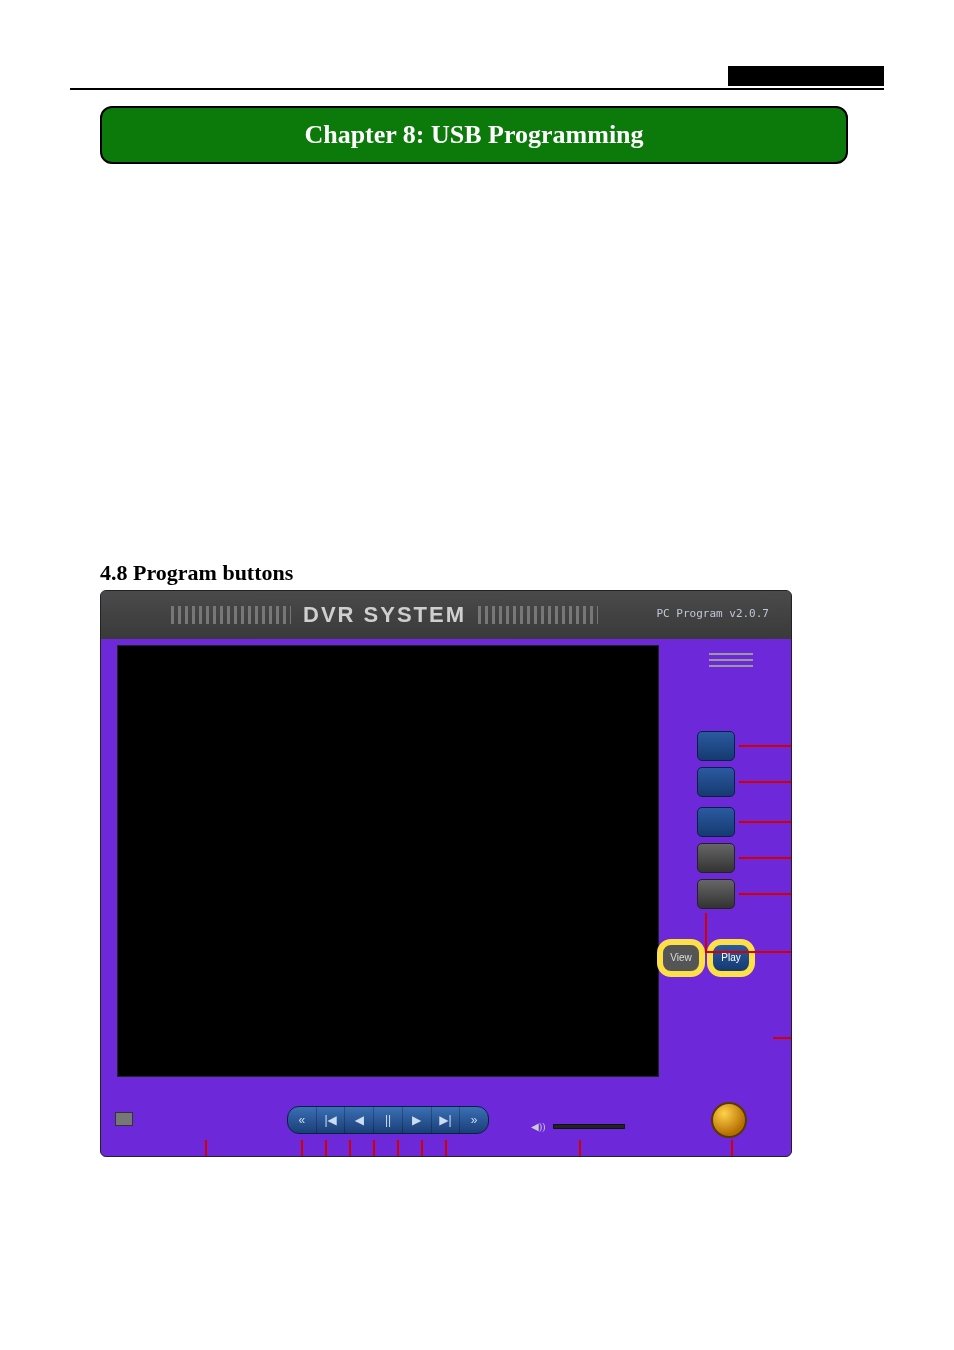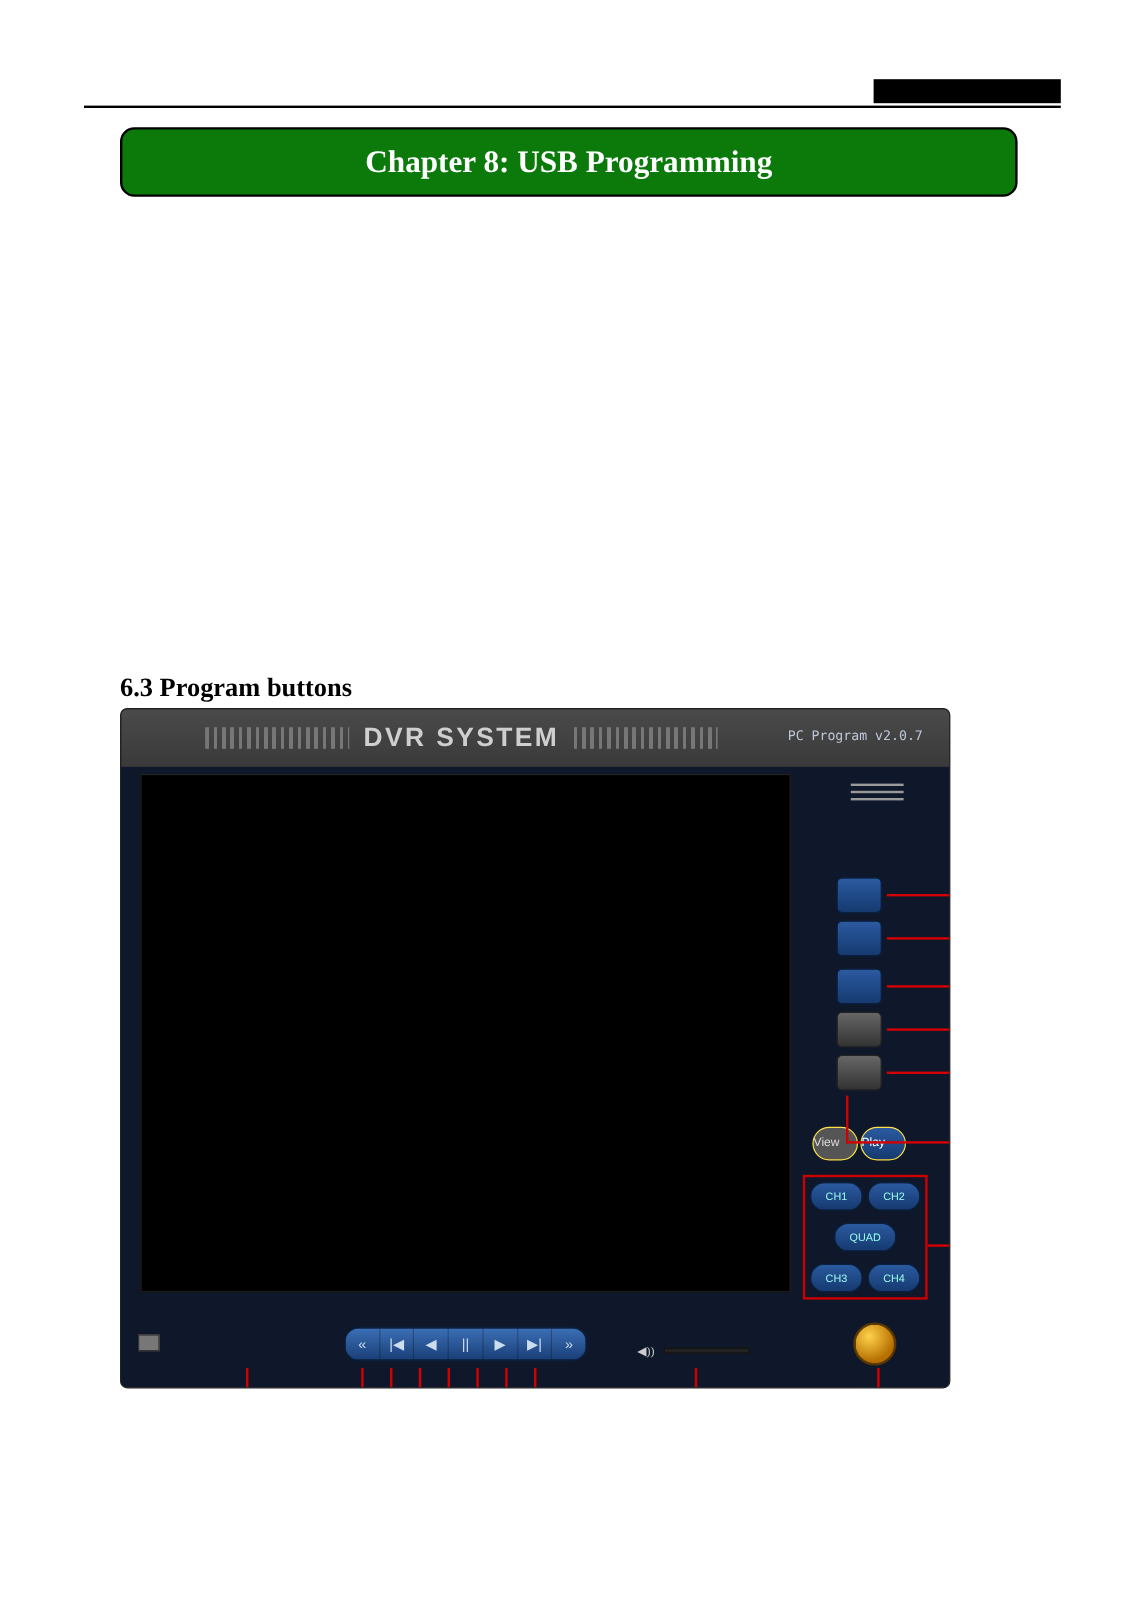--- a/index.html
+++ b/index.html
@@ -8,39 +8,39 @@
   .top-black-strip{position:absolute;right:70px;top:66px;width:156px;height:20px;background:#000}
   
   .rule{position:absolute;left:70px;right:70px;top:88px;height:2px;background:#000}
   
   .chapter-banner{position:absolute;left:100px;top:106px;width:744px;height:54px;background:#0b7a0b;border:2px solid #000;border-radius:12px;display:flex;align-items:center;justify-content:center}
   .chapter-banner span{color:#fff;font-weight:bold;font-size:26px}
   
   .sec1{position:absolute;left:100px;top:306px;font-weight:bold;font-size:22px}
   .sec2{position:absolute;left:100px;top:560px;font-weight:bold;font-size:22px}
   
-  .shot{position:absolute;left:100px;top:590px;width:690px;height:565px;background:#0f172a;border:1px solid #222;border-radius:6px;overflow:hidden}
+  .shot{position:absolute;left:100px;top:590px;width:690px;height:565px;background:#6d28d9;border:1px solid #222;border-radius:6px;overflow:hidden}
   .shot-titlebar{position:relative;height:48px;background:linear-gradient(#4a4a4a,#3a3a3a);display:flex;align-items:center}
   .dots{margin-left:70px;width:120px;height:18px;background:repeating-linear-gradient(90deg,#777 0 3px,transparent 3px 7px)}
   .dvr-title{flex:0 0 auto;margin:0 12px;color:#cfcfcf;font-family:Arial,Helvetica,sans-serif;font-weight:bold;font-size:22px;letter-spacing:2px}
   .dots2{width:120px;height:18px;background:repeating-linear-gradient(90deg,#777 0 3px,transparent 3px 7px)}
   .version{position:absolute;right:22px;top:16px;color:#bfc8d8;font-family:monospace;font-size:11px}
   .shot-body{position:relative;height:calc(100% - 48px)}
   .viewport{position:absolute;left:16px;top:6px;width:540px;height:430px;background:#000;border:1px solid #222}
   .sidebar{position:absolute;right:0;top:0;width:120px;height:100%;}
   .triline{position:absolute;right:38px;top:14px;width:44px;height:18px}
   .triline span{display:block;height:2px;background:#9a9a9a;margin-bottom:4px}
   .sbtn{position:absolute;right:56px;width:36px;height:28px;background:linear-gradient(#2b5aa0,#153a70);border:1px solid #0a2040;border-radius:5px}
   .sbtn.s1{top:92px}
   .sbtn.s2{top:128px}
   .sbtn.s3{top:168px}
   .sbtn.s4{top:204px;background:linear-gradient(#666,#333);border-color:#222}
   .sbtn.s5{top:240px;background:linear-gradient(#666,#333);border-color:#222}
   .vp-pill{position:absolute;right:36px;top:300px;display:flex;gap:2px}
-  .pill{width:36px;height:26px;border-radius:14px;background:#555;border:1px solid #fde047;color:#ddd;font:10px/26px Arial;text-align:left}
+  .pill{width:36px;height:26px;border-radius:14px;background:#555;border:6px solid #fde047;color:#ddd;font:10px/26px Arial;text-align:center}
   .pill.play{background:linear-gradient(#2b5aa0,#153a70);color:#fff}
   .chgrp{position:absolute;right:18px;top:340px;width:100px;height:100px;border:2px solid #c00}
   .chbtn{position:absolute;width:42px;height:22px;border-radius:12px;background:linear-gradient(#2b5aa0,#153a70);border:1px solid #0a2040;color:#9fe;font:9px/22px Arial;text-align:center}
   .chbtn.c1{left:4px;top:4px}
   .chbtn.c2{right:4px;top:4px}
   .chbtn.q{left:24px;top:38px;width:50px}
   .chbtn.c3{left:4px;bottom:4px}
   .chbtn.c4{right:4px;bottom:4px}
   .transport{position:absolute;left:186px;bottom:22px;width:200px;height:26px;background:linear-gradient(#3b6fb5,#1a3f78);border:1px solid #0a2040;border-radius:12px;display:flex}
   .tbtn{flex:1;border-right:1px solid rgba(0,0,0,.25);color:#cde;font:12px/26px Arial;text-align:center}
@@ -73,21 +73,21 @@
 <body>
 
 <div class="page">
   <div class="top-black-strip"></div>
   <div class="rule"></div>
 
   <div class="chapter-banner">
     <span>Chapter 8: USB Programming</span>
   </div>
 
-  <div class="sec2">6.3 Program buttons</div>
+  <div class="sec2">4.8 Program buttons</div>
 
   <div class="shot">
     <div class="shot-titlebar">
       <div class="dots"></div>
       <div class="dvr-title">DVR SYSTEM</div>
       <div class="dots2"></div>
       <div class="version">PC Program v2.0.7</div>
     </div>
     <div class="shot-body">
       <div class="viewport"></div>
@@ -102,27 +102,20 @@
         <div class="sbtn s2" title="capture-icon"></div>
         <div class="sbtn s3" title="record-icon"></div>
         <div class="sbtn s4" title="settings-icon"></div>
         <div class="sbtn s5" title="folder-icon"></div>
 
         <div class="vp-pill">
           <div class="pill">View</div>
           <div class="pill play">Play</div>
         </div>
 
-        <div class="chgrp">
-          <div class="chbtn c1">CH1</div>
-          <div class="chbtn c2">CH2</div>
-          <div class="chbtn q">QUAD</div>
-          <div class="chbtn c3">CH3</div>
-          <div class="chbtn c4">CH4</div>
-        </div>
 
         <div class="call h c-s1"></div>
         <div class="call h c-s2"></div>
         <div class="call h c-s3"></div>
         <div class="call h c-s4"></div>
         <div class="call h c-s5"></div>
         <div class="call v c-vp-v"></div>
         <div class="call h c-vp-h"></div>
         <div class="call h c-ch"></div>
       </div>

